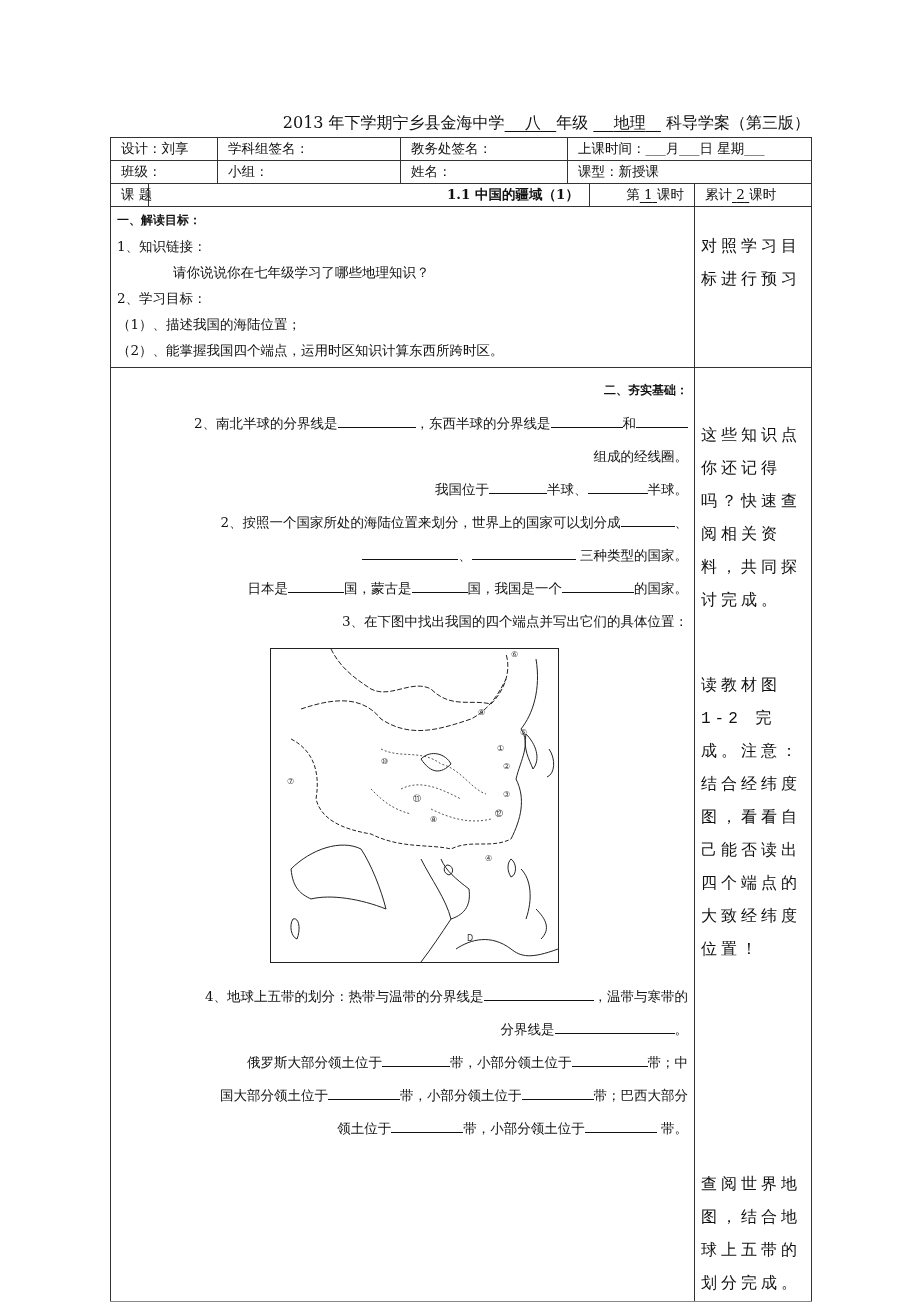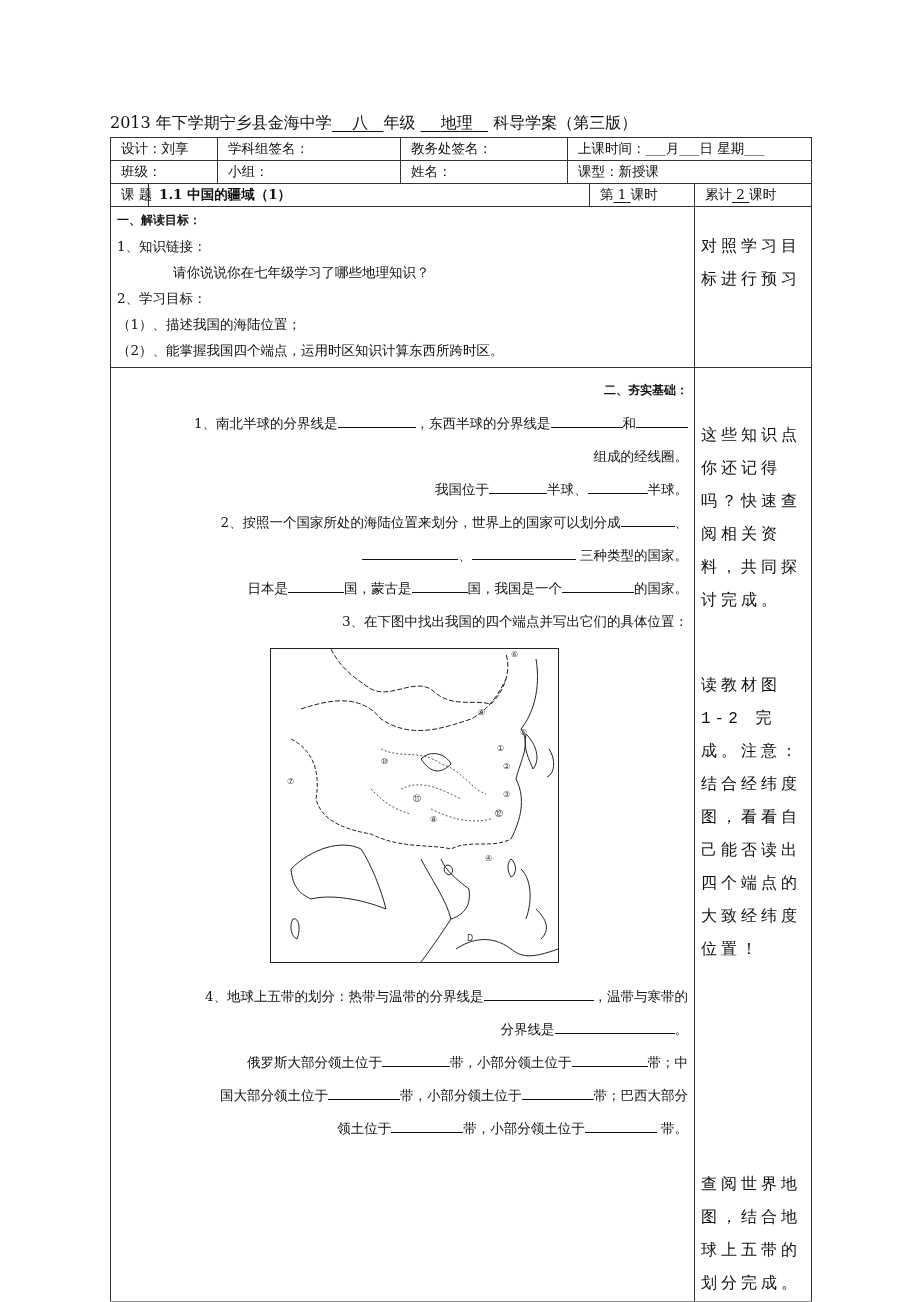--- a/index.html
+++ b/index.html
@@ -1,30 +1,30 @@
 <!DOCTYPE html>
 <html><head>
 <meta charset="utf-8">
 <style>
   html, body { margin: 0; padding: 0; background: #ffffff; }
   body { width: 920px; height: 1302px; position: relative; font-family: "DejaVu Serif", "Liberation Serif", serif; color: #111; }
   .title {
-    position: absolute; left: 110px; top: 113px; width: 700px; text-align: left;
+    position: absolute; left: 110px; top: 113px; width: 700px; text-align: right;
     font-size: 16px; letter-spacing: 0px; white-space: nowrap;
   }
   .u { text-decoration: underline; text-underline-offset: 3px; }
   table.sheet {
     position: absolute; left: 110px; top: 137px; width: 701px;
     border-collapse: collapse; table-layout: fixed; font-size: 13.5px;
   }
   table.sheet td {
     border: 1px solid #333; padding: 0 10px; height: 22px; vertical-align: middle; white-space: nowrap;
   }
   table.sheet tr.last td { border-bottom: 2px solid #888; }
-  .center { text-align: left; margin-top: 20px; }
+  .center { text-align: right; margin-top: 20px; }
   .bold { font-weight: bold; }
   td.content { vertical-align: top !important; padding: 0 6px !important; white-space: normal !important; }
   td.guide { vertical-align: top !important; padding: 0 6px !important; white-space: normal !important; font-size: 16px; letter-spacing: 4px; line-height: 33px; font-family: Liberation Mono, monospace; }
   .line { height: 26px; line-height: 26px; font-size: 13.5px; white-space: nowrap; }
   .line.tall { height: 33px; line-height: 33px; text-align: right; }
   .h1 { font-size: 12px; font-weight: bold; }
   .indent1 { padding-left: 24px; }
   .indent2 { padding-left: 56px; }
   .blank { display: inline-block; border-bottom: 1px solid #111; height: 15px; vertical-align: baseline; }
   .map-wrap { position: relative; height: 342px; }
@@ -86,21 +86,21 @@
       <div style="height:24px"></div>
       <div>对照学习目标进行预习</div>
     </td>
   </tr>
 
   <tr class="last">
     <td colspan="7" class="content" style="height:762px;">
       <div class="line tall h1" style="margin-top:6px">二、夯实基础：</div>
 
       <div class="line tall">
-        <span>1、南北半球的分界线是</span><span class="blank" style="width:78px"></span><span>，东西半球的分界线是</span><span class="blank" style="width:72px"></span><span>和</span><span class="blank" style="width:52px"></span>
+        <span>2、南北半球的分界线是</span><span class="blank" style="width:78px"></span><span>，东西半球的分界线是</span><span class="blank" style="width:72px"></span><span>和</span><span class="blank" style="width:52px"></span>
       </div>
       <div class="line tall">组成的经线圈。</div>
       <div class="line tall indent1">
         <span>我国位于</span><span class="blank" style="width:58px"></span><span>半球、</span><span class="blank" style="width:60px"></span><span>半球。</span>
       </div>
 
       <div class="line tall">
         <span>2、按照一个国家所处的海陆位置来划分，世界上的国家可以划分成</span><span class="blank" style="width:54px"></span><span>、</span>
       </div>
       <div class="line tall">

